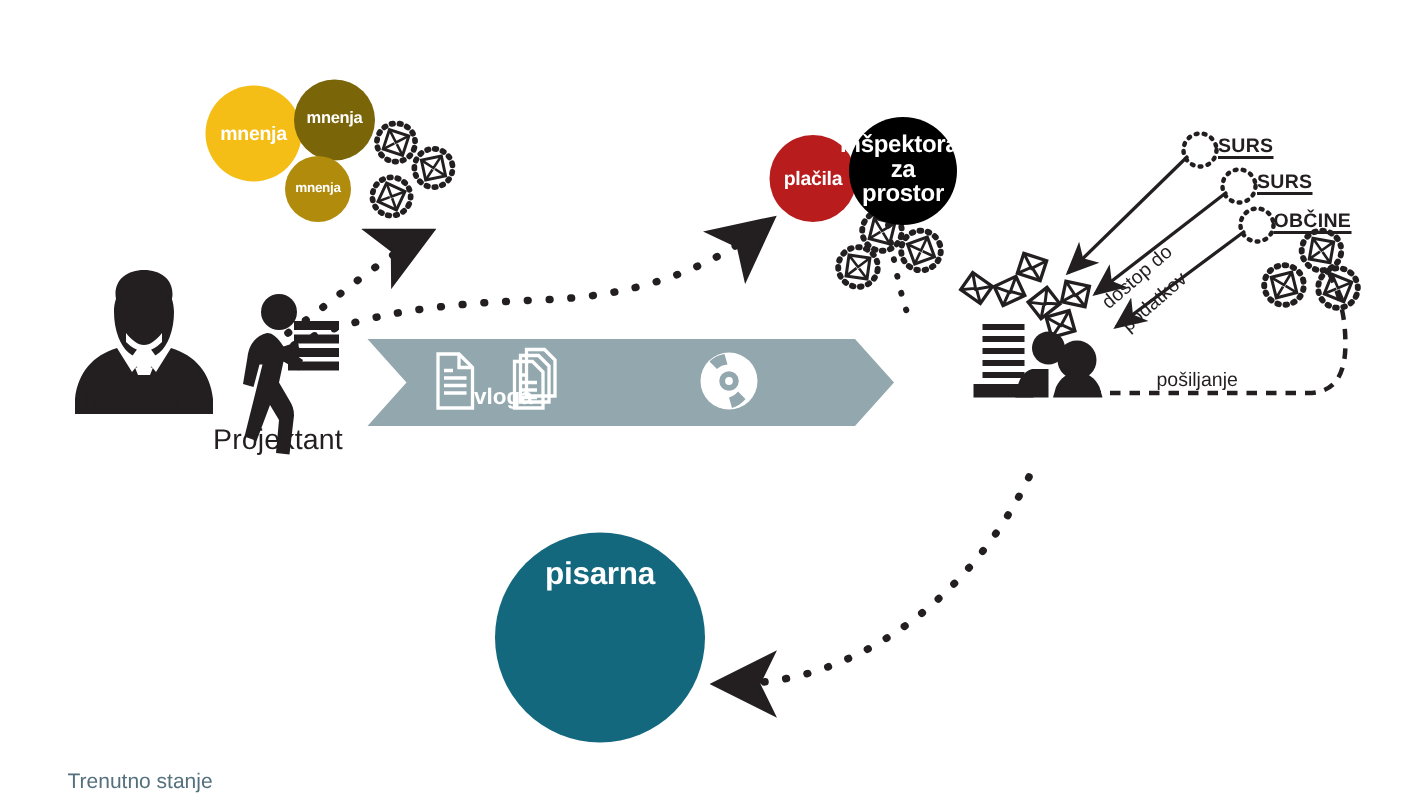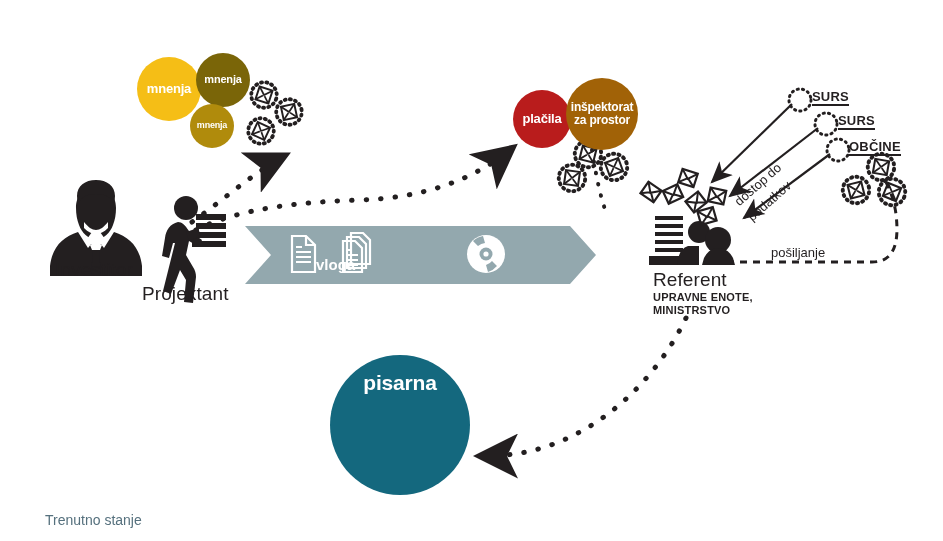--- a/index.html
+++ b/index.html
@@ -227,40 +227,35 @@
     <span>mnenja</span>
   </div>
   <div class="bubble" style="left:190px;top:104px;width:44px;height:44px;background:#b08b0c;font-size:9px;">
     <span>mnenja</span>
   </div>
 
   <div class="bubble" style="left:513px;top:90px;width:58px;height:58px;background:#b91c1c;font-size:13px;">
     <span>plačila</span>
   </div>
 
-  <div class="bubble" style="left:566px;top:78px;width:72px;height:72px;background:#a16207;font-size:12px;
+  <div class="bubble" style="left:566px;top:78px;width:72px;height:72px;background:#000000;font-size:16px;
               flex-direction:column;">
     <span>inšpektorat</span>
     <span>za prostor</span>
   </div>
 
   <div class="bubble" style="left:330px;top:355px;width:140px;height:140px;background:#14687e;
               font-size:21px;align-items:flex-start;padding-top:17px;box-sizing:border-box;">
     <span>pisarna</span>
   </div>
 
   <div class="flow-txt" style="left:316px;top:256px;font-size:15px;">vloga</div>
 
   <div class="lbl name-big" style="left:55px;top:259px;">Investitor</div>
   <div class="lbl name-big" style="left:142px;top:283px;">Projektant</div>
-  <div class="lbl" style="left:653px;top:269px;">
-    <div class="name-big">Referent</div>
-    <div class="name-sub">UPRAVNE ENOTE,</div>
-    <div class="name-sub">MINISTRSTVO</div>
-  </div>
 
   <div class="lbl node-lbl" style="left:812px;top:89px;">SURS</div>
   <div class="lbl node-lbl" style="left:838px;top:113px;">SURS</div>
   <div class="lbl node-lbl" style="left:849px;top:139px;">OBČINE</div>
 
   <div class="rot" style="left:730px;top:196px;transform:rotate(-41deg);line-height:1.5;">
     <div>dostop do</div>
     <div>podatkov</div>
   </div>
   <div class="edge-lbl" style="left:771px;top:245px;">pošiljanje</div>

